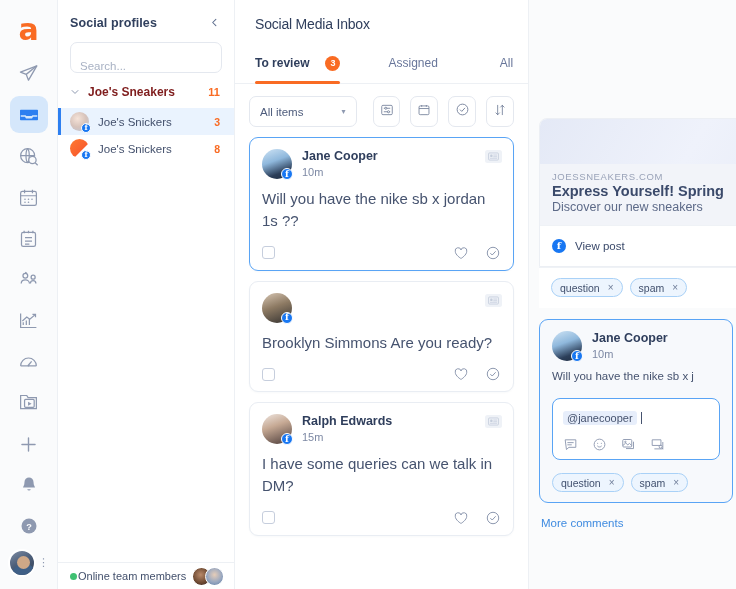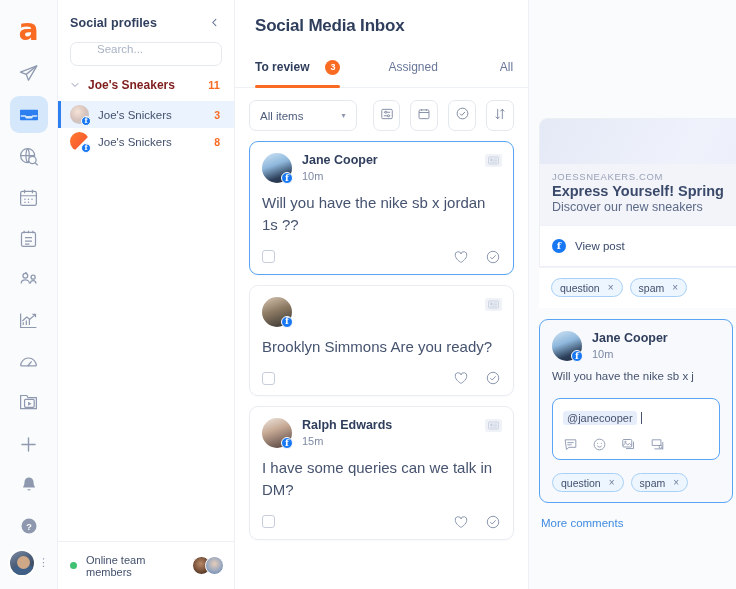--- a/index.html
+++ b/index.html
@@ -68,22 +68,22 @@
   }
   .profiles-head {
     display:flex; align-items:center; justify-content:space-between;
     padding: 14px 14px 10px 12px;
   }
   .profiles-title { font-size: 12.5px; font-weight: bold; color: #31405e; letter-spacing:.1px;}
   .collapse-btn { color:#5b6b8c; cursor:pointer; display:flex; }
 
   .search-wrap { padding: 0 12px 0 12px; }
   .search-box {
-    height: 24px; border: 1px solid #e4e8ef; border-radius: 7px;
-    display:flex; align-items:flex-start; padding: 0 26px;
+    height: 31px; border: 1px solid #e4e8ef; border-radius: 7px;
+    display:flex; align-items:flex-end; padding: 0 9px;
   }
   .search-box input {
     flex:1; border:none; outline:none; font-size:11.5px; color:#5a6884;
     font-family: "Liberation Sans", sans-serif; background: transparent;
   }
   .search-box input::placeholder { color:#a9b2c4; }
   .search-icon { color:#5b6b8c; display:flex; }
 
   .group-row {
     display:flex; align-items:center; gap:8px;
@@ -116,37 +116,37 @@
     border-radius:50%; background:#1877f2; border:1.2px solid #fff;
     display:flex; align-items:center; justify-content:center;
     color:#fff; font-size:7.5px; font-weight:bold; font-family:"DejaVu Serif",serif;
     line-height:1;
   }
   .prof-name { flex:1; font-size:11.5px; color:#43506c; }
   .prof-count { font-size:10.5px; font-weight:bold; color:#f96b23; }
 
   .profiles-spacer { flex:1 1 auto; }
   .online-bar {
-    border-top:1px solid #edf0f4; height:48px;
-    display:flex; align-items:center; padding:0 10px 0 12px; gap:9px;
+    border-top:1px solid #edf0f4; height:27px;
+    display:flex; align-items:center; padding:0 10px 0 12px; gap:1px;
   }
   .dot-green { width:7px; height:7px; border-radius:50%; background:#3fc072; flex:0 0 7px;}
   .online-text { font-size:11px; color:#43506c; flex:1; }
   .team-avs { display:flex; align-items:center; }
   .team-av { width:19px; height:19px; border-radius:50%; border:1.5px solid #fff; }
   .team-av.a { background: radial-gradient(circle at 45% 40%,#b98a6a 0%,#6b4730 60%,#2f2a33 100%); }
   .team-av.b { background: radial-gradient(circle at 50% 40%,#e6cdb8 0%,#9aa8c0 55%,#5b7ba4 100%); margin-left:-6px; }
 
   
   .inbox {
     width: 294px; flex:0 0 294px; height:589px;
     background:#fff; display:flex; flex-direction:column;
     border-right:1px solid #edf0f4;
   }
-  .inbox-title { font-size:17px; font-weight:bold; color:#2f3e5c; padding:16px 0 0 20px; letter-spacing:-.2px;}
+  .inbox-title { font-size:14px; font-weight:normal; color:#2f3e5c; padding:16px 0 0 20px; letter-spacing:-.2px;}
   .tabs {
     display:flex; align-items:flex-end; gap:0;
     border-bottom:1px solid #edf0f4; margin-top:12px; padding-left:20px;
     height:40px;
   }
   .tab {
     font-size:12px; color:#68769a; height:40px; display:flex; align-items:center; gap:16px;
     position:relative; cursor:pointer;
   }
   .tab.active { color:#2f3e5c; font-weight:bold; }

